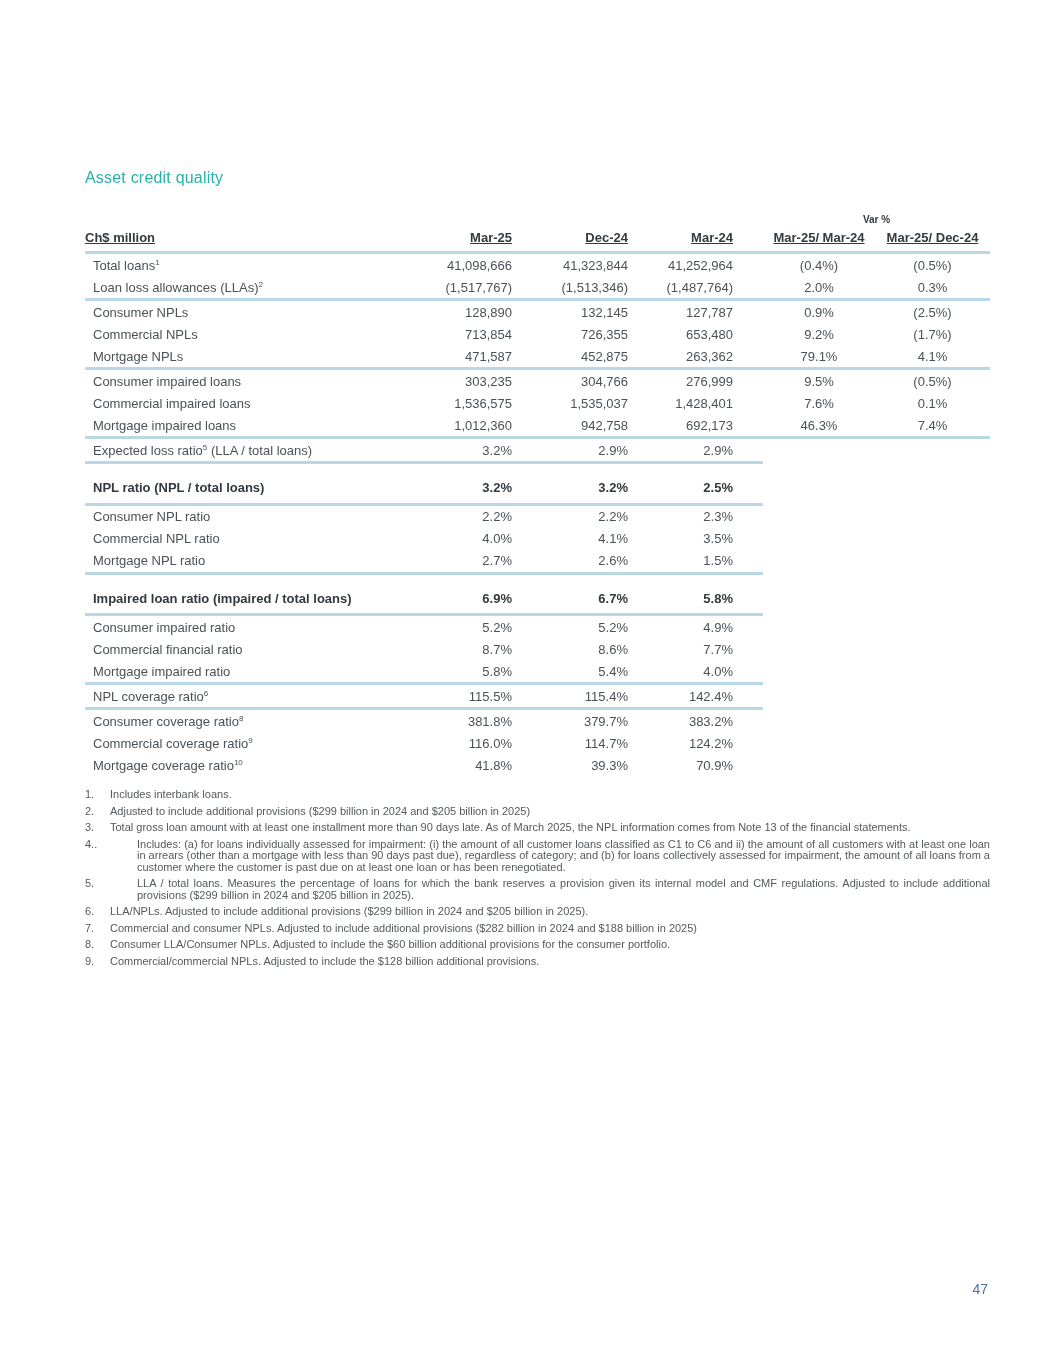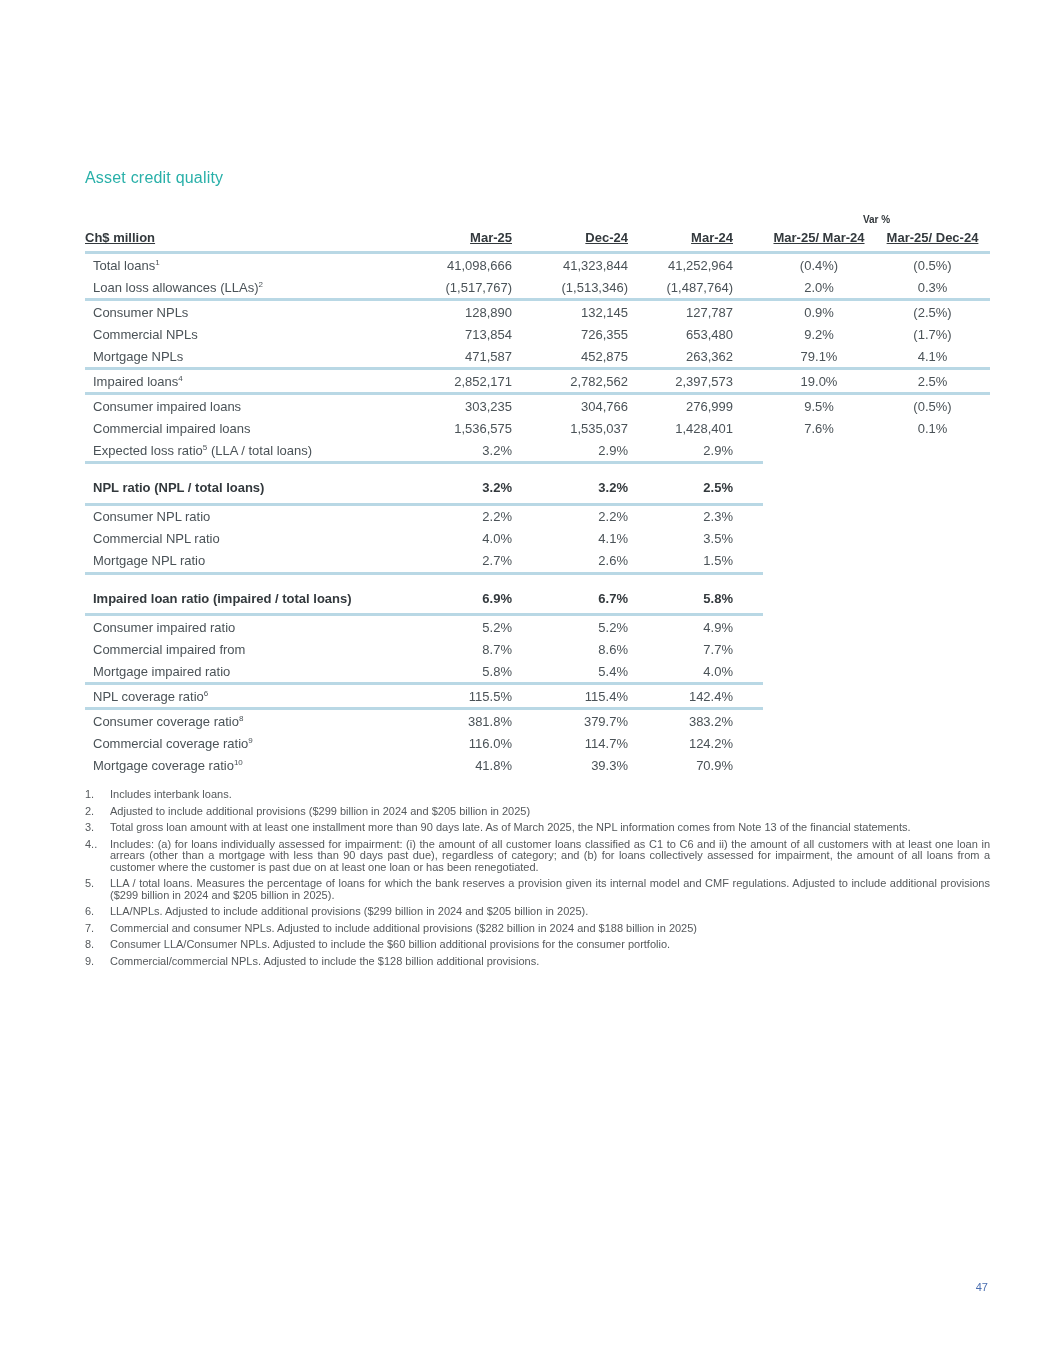--- a/index.html
+++ b/index.html
@@ -48,24 +48,24 @@
   td.var{text-align:center;}
   tr.rule-full td{border-bottom:3px solid var(--rule);}
   tr.rule-short td:nth-child(-n+4){border-bottom:3px solid var(--rule);}
   tr.bold{font-weight:bold;color:var(--dark);}
   tr.bold td{padding-top:16px;padding-bottom:7.5px;}
   sup{font-size:8px;vertical-align:super;line-height:0;}
   .footnotes{margin-top:13px;width:905px;color:var(--fnote);font-size:11px;line-height:11.5px;}
   .footnote{display:flex;margin-bottom:5px;}
   .footnote .marker{flex:0 0 25px;}
   .footnote .fn-text{flex:1;}
-  .footnote.justify .fn-text{text-align:justify;}
+  .footnote.justify .fn-text{text-align:justify;margin-left:27px;}
   .page-number{
     position:absolute;right:67px;top:1281px;
-    font-size:11px;color:var(--pagenum);
+    font-size:14px;color:var(--pagenum);
   }
 </style>
 </head>
 <body>
 
 <div class="content">
 
   <h1 class="title">Asset credit quality</h1>
 
   <table class="credit">
@@ -125,44 +125,44 @@
           <td class="var">(1.7%)</td>
         </tr>
         <tr class="rule-full">
           <td class="label">Mortgage NPLs</td>
           <td class="num">471,587</td>
           <td class="num">452,875</td>
           <td class="num m24">263,362</td>
           <td class="var">79.1%</td>
           <td class="var">4.1%</td>
         </tr>
-        <tr class="rule-full">
-          <td class="label">Impaired loans<sup>4</sup></td>
-          <td class="num">2,852,171</td>
-          <td class="num">2,782,562</td>
-          <td class="num m24">2,397,573</td>
-          <td class="var">19.0%</td>
-          <td class="var">2.5%</td>
-        </tr>
         <tr>
           <td class="label">Consumer impaired loans</td>
           <td class="num">303,235</td>
           <td class="num">304,766</td>
           <td class="num m24">276,999</td>
           <td class="var">9.5%</td>
           <td class="var">(0.5%)</td>
         </tr>
         <tr>
           <td class="label">Commercial impaired loans</td>
           <td class="num">1,536,575</td>
           <td class="num">1,535,037</td>
           <td class="num m24">1,428,401</td>
           <td class="var">7.6%</td>
           <td class="var">0.1%</td>
         </tr>
+        <tr class="rule-full">
+          <td class="label">Mortgage impaired loans</td>
+          <td class="num">1,012,360</td>
+          <td class="num">942,758</td>
+          <td class="num m24">692,173</td>
+          <td class="var">46.3%</td>
+          <td class="var">7.4%</td>
+        </tr>
         <tr class="rule-short">
           <td class="label">Expected loss ratio<sup>5</sup> (LLA / total loans)</td>
           <td class="num">3.2%</td>
           <td class="num">2.9%</td>
           <td class="num m24">2.9%</td>
           <td class="var"></td>
           <td class="var"></td>
         </tr>
         <tr class="bold rule-short">
           <td class="label">NPL ratio (NPL / total loans)</td>
@@ -206,21 +206,21 @@
         </tr>
         <tr>
           <td class="label">Consumer impaired ratio</td>
           <td class="num">5.2%</td>
           <td class="num">5.2%</td>
           <td class="num m24">4.9%</td>
           <td class="var"></td>
           <td class="var"></td>
         </tr>
         <tr>
-          <td class="label">Commercial impaired from</td>
+          <td class="label">Commercial financial ratio</td>
           <td class="num">8.7%</td>
           <td class="num">8.6%</td>
           <td class="num m24">7.7%</td>
           <td class="var"></td>
           <td class="var"></td>
         </tr>
         <tr class="rule-short">
           <td class="label">Mortgage impaired ratio</td>
           <td class="num">5.8%</td>
           <td class="num">5.4%</td>

